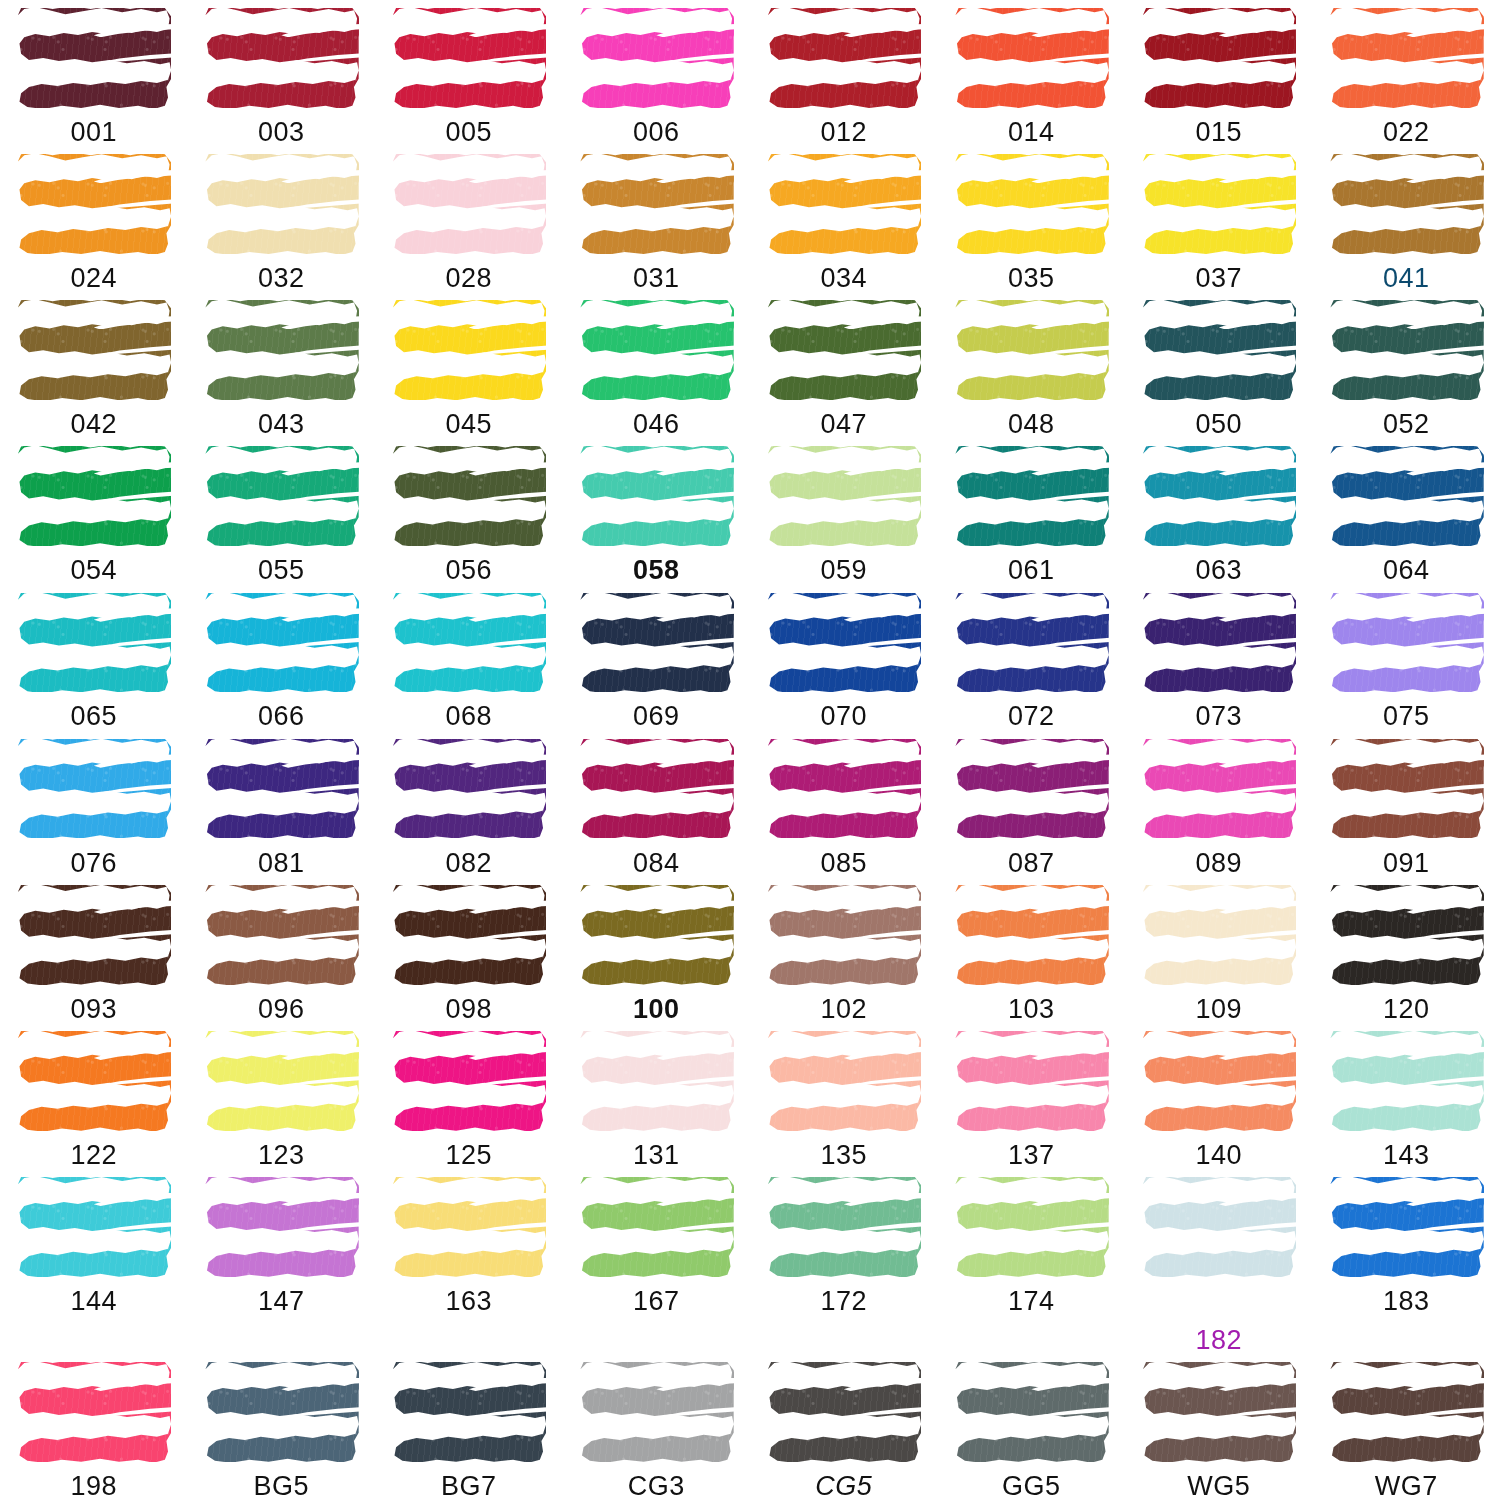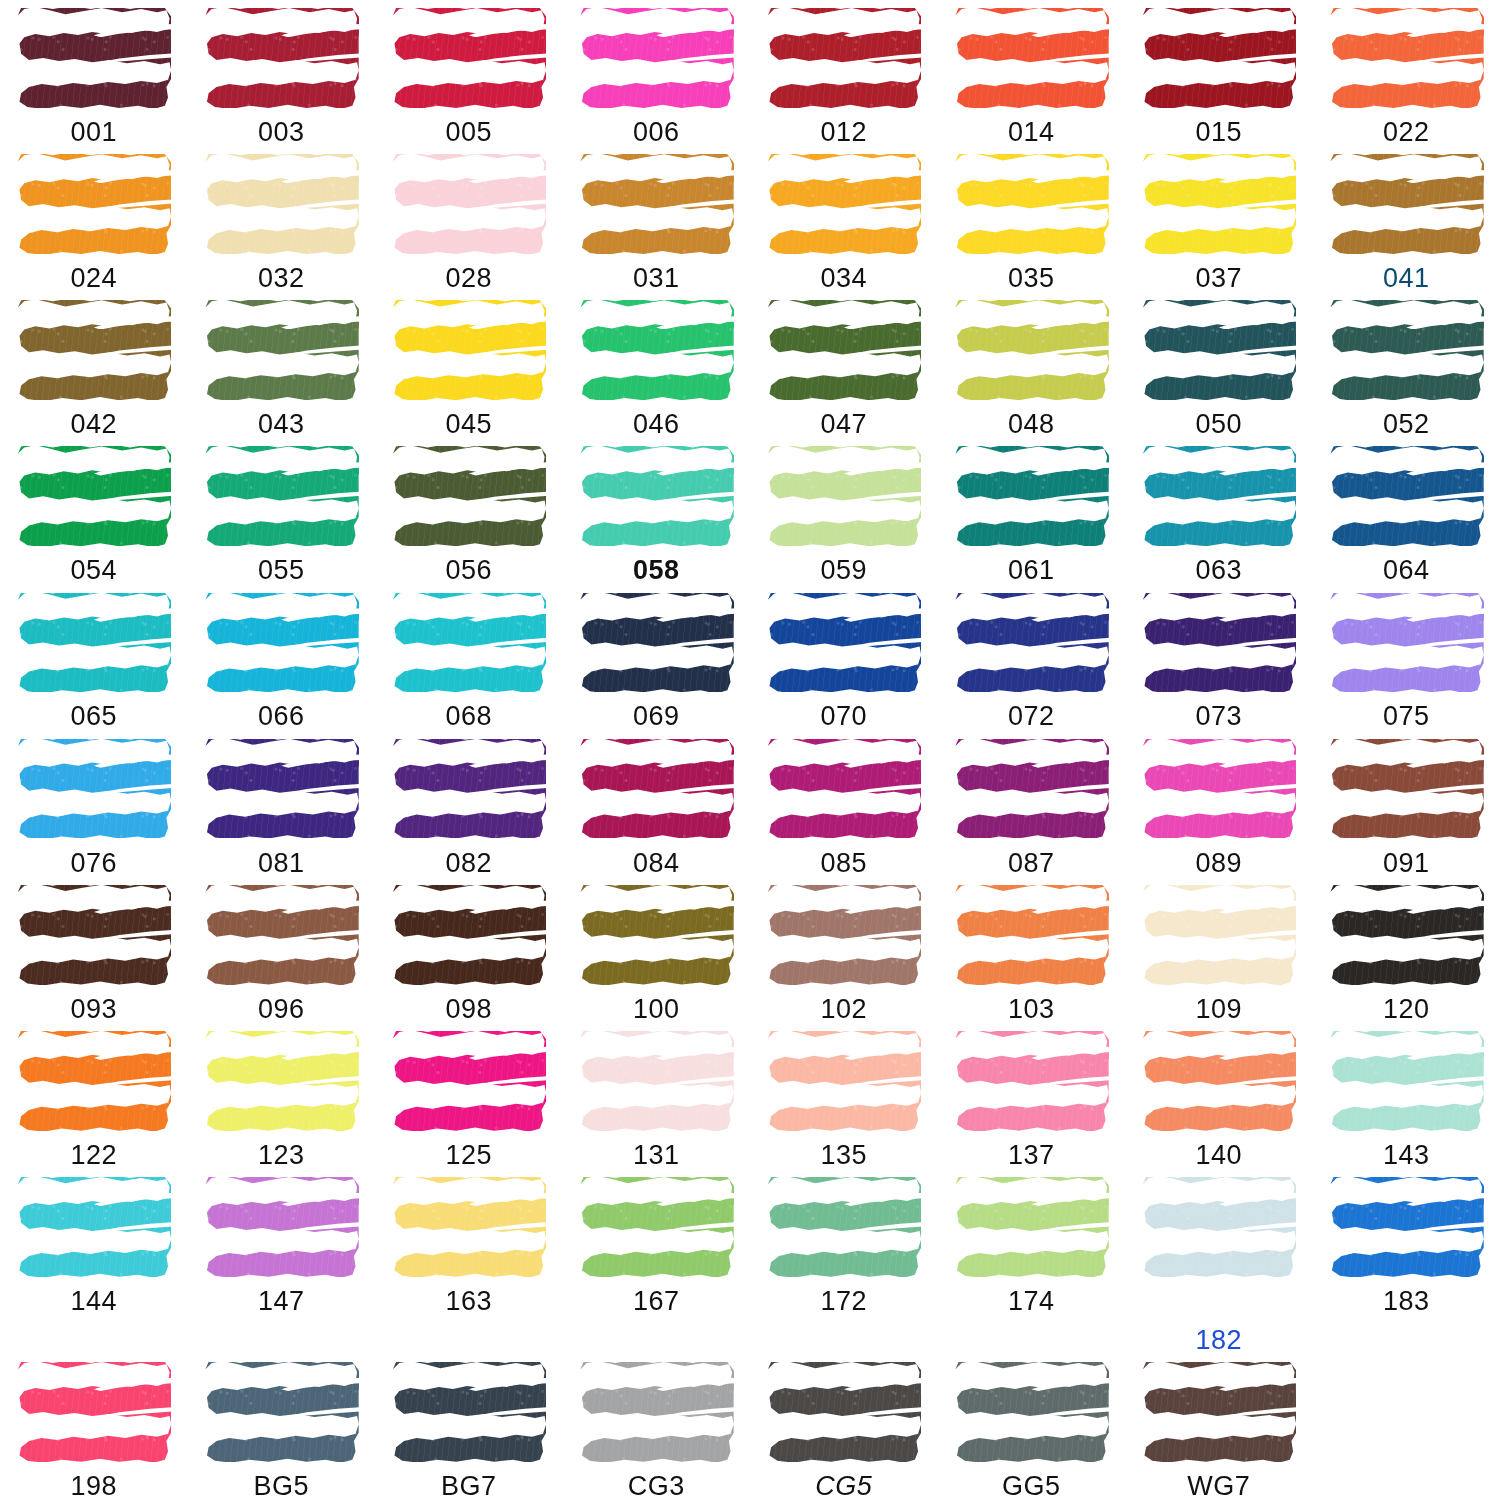--- a/index.html
+++ b/index.html
@@ -873,21 +873,21 @@
         <div class="swatch">
           <div class="body" style="background: rgb(123, 106, 33);">
             <div class="streak"></div>
             <div class="grain"></div>
           </div>
         </div>
         <div class="gap g1"></div>
         <div class="gap g2"></div>
         <div class="gap g3"></div>
       </div>
-      <div class="label" style="color: rgb(17, 17, 17);">100</div>
+      <div class="label" style="color: rgb(17, 17, 17); font-weight: bold;">100</div>
     </div>
     <div class="cell">
       <div class="swatch-wrap">
         <div class="swatch">
           <div class="body" style="background: rgb(160, 118, 106);">
             <div class="streak"></div>
             <div class="grain"></div>
           </div>
         </div>
         <div class="gap g1"></div>
@@ -1139,21 +1139,21 @@
         <div class="swatch">
           <div class="body" style="background: rgb(207, 226, 231);">
             <div class="streak"></div>
             <div class="grain"></div>
           </div>
         </div>
         <div class="gap g1"></div>
         <div class="gap g2"></div>
         <div class="gap g3"></div>
       </div>
-      <div class="label" style="color: #1d4ed8; margin-top: 48px;">182</div>
+      <div class="label" style="color: #a21caf; margin-top: 48px;">182</div>
     </div>
     <div class="cell">
       <div class="swatch-wrap">
         <div class="swatch">
           <div class="body" style="background: rgb(28, 116, 211);">
             <div class="streak"></div>
             <div class="grain"></div>
           </div>
         </div>
         <div class="gap g1"></div>
@@ -1238,20 +1238,34 @@
           <div class="body" style="background: rgb(95, 107, 107);">
             <div class="streak"></div>
             <div class="grain"></div>
           </div>
         </div>
         <div class="gap g1"></div>
         <div class="gap g2"></div>
         <div class="gap g3"></div>
       </div>
       <div class="label" style="color: rgb(17, 17, 17);">GG5</div>
+    </div>
+    <div class="cell">
+      <div class="swatch-wrap">
+        <div class="swatch">
+          <div class="body" style="background: rgb(107, 86, 80);">
+            <div class="streak"></div>
+            <div class="grain"></div>
+          </div>
+        </div>
+        <div class="gap g1"></div>
+        <div class="gap g2"></div>
+        <div class="gap g3"></div>
+      </div>
+      <div class="label" style="color: rgb(17, 17, 17);">WG5</div>
     </div>
     <div class="cell">
       <div class="swatch-wrap">
         <div class="swatch">
           <div class="body" style="background: rgb(90, 67, 60);">
             <div class="streak"></div>
             <div class="grain"></div>
           </div>
         </div>
         <div class="gap g1"></div>

